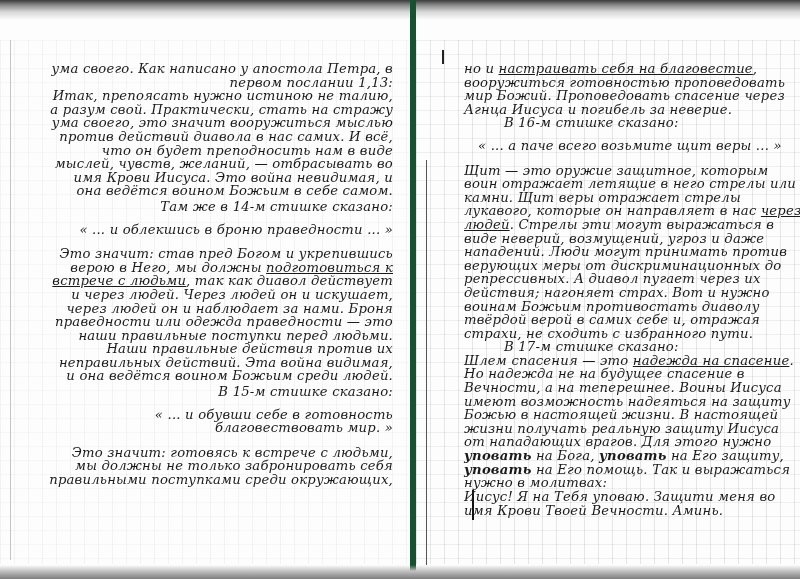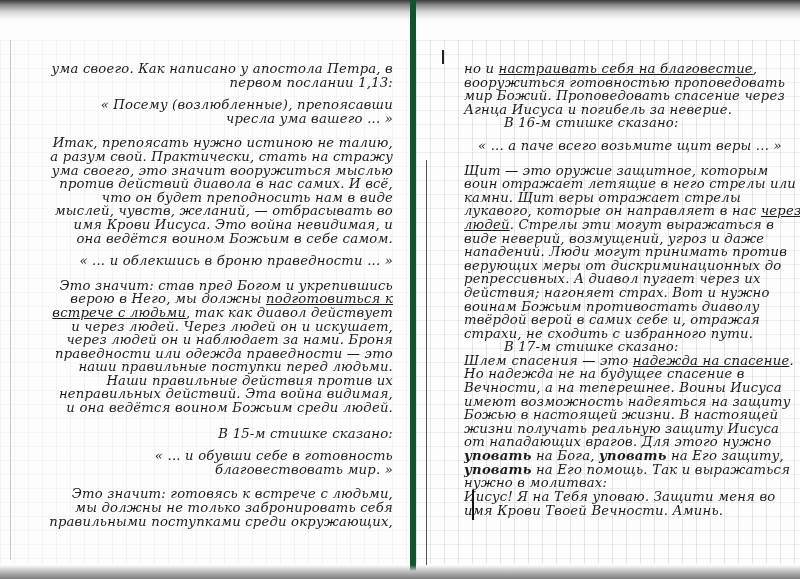--- a/index.html
+++ b/index.html
@@ -56,25 +56,25 @@
 </head>
 <body>
 
 <div class="top-shadow"></div>
 
 <div class="page page-left">
   <div class="grid"></div>
   <div class="left-edge"></div>
   <div class="text" style="top:62px;">
     <p class="p">ума своего. Как написано у апостола Петра, в первом послании 1,13:</p>
-    <p class="p quote">« Посему (возлюбленные), препоясавши чресла ума вашего ... »</p>
     <p class="p">Итак, препоясать нужно истиною не талию, а разум свой. Практически, стать на стражу ума своего, это значит вооружиться мыслью против действий диавола в нас самих. И всё, что он будет преподносить нам в виде мыслей, чувств, желаний, — отбрасывать во имя Крови Иисуса. Это война невидимая, и она ведётся воином Божьим в себе самом.</p>
+    <p class="p indent" style="margin-top:2px;">Там же в 14-м стишке сказано:</p>
     <p class="p quote">« ... и облекшись в броню праведности ... »</p>
     <p class="p"><span>Это значит: став пред Богом и укрепившись верою в Него, мы должны</span> <u>подготовиться к встрече с людьми</u><span>, так как диавол действует и через людей. Через людей он и искушает, через людей он и наблюдает за нами. Броня праведности или одежда праведности — это наши правильные поступки перед людьми. Наши правильные действия против их неправильных действий. Эта война видимая, и она ведётся воином Божьим среди людей.</span></p>
-    <p class="p indent" style="margin-top:12px;">В 15-м стишке сказано:</p>
+    <p class="p indent" style="margin-top:2px;">В 15-м стишке сказано:</p>
     <p class="p quote">« ... и обувши себе в готовность благовествовать мир. »</p>
     <p class="p">Это значит: готовясь к встрече с людьми, мы должны не только забронировать себя правильными поступками среди окружающих,</p>
   </div>
 </div>
 
 <div class="page page-right">
   <div class="grid"></div>
   <div class="margin-mark" style="left:26px; top:50px; height:14px;"></div>
   <div class="margin-mark" style="left:10px; top:160px; height:405px; width:1px; background:#555;"></div>
   <div class="text" style="top:62px;">

